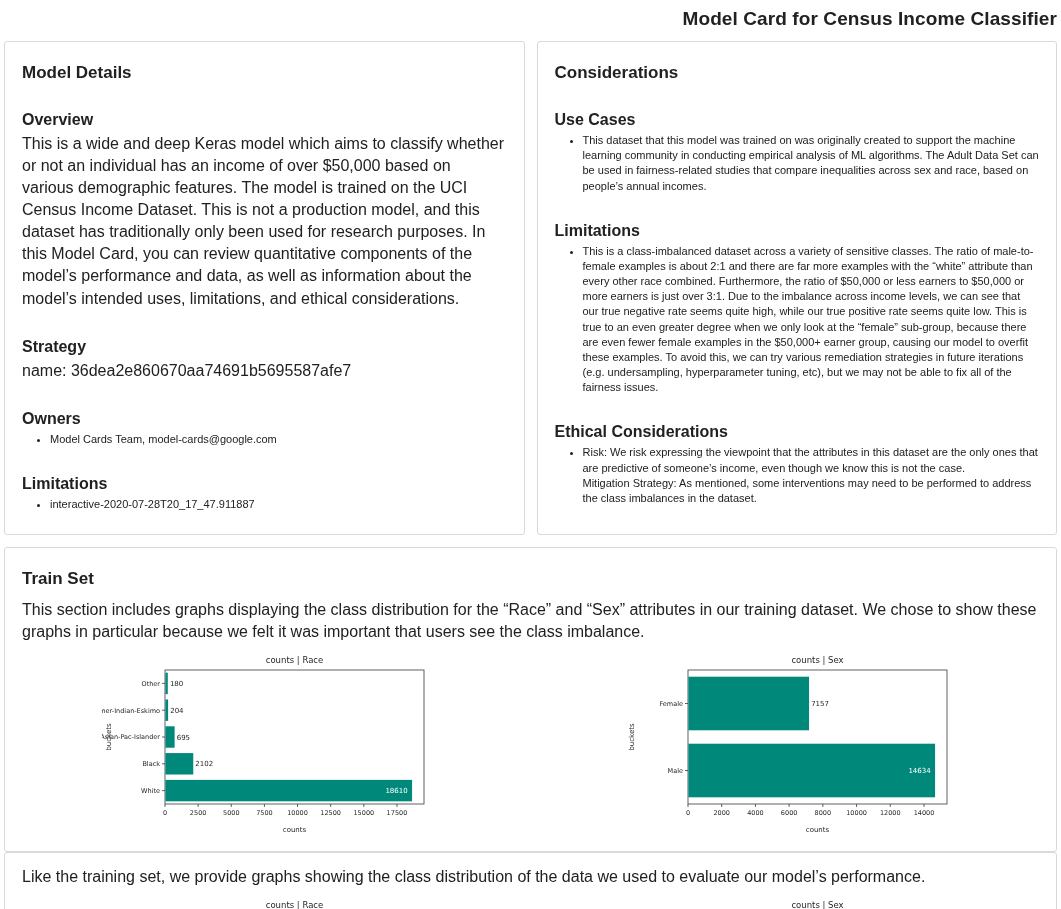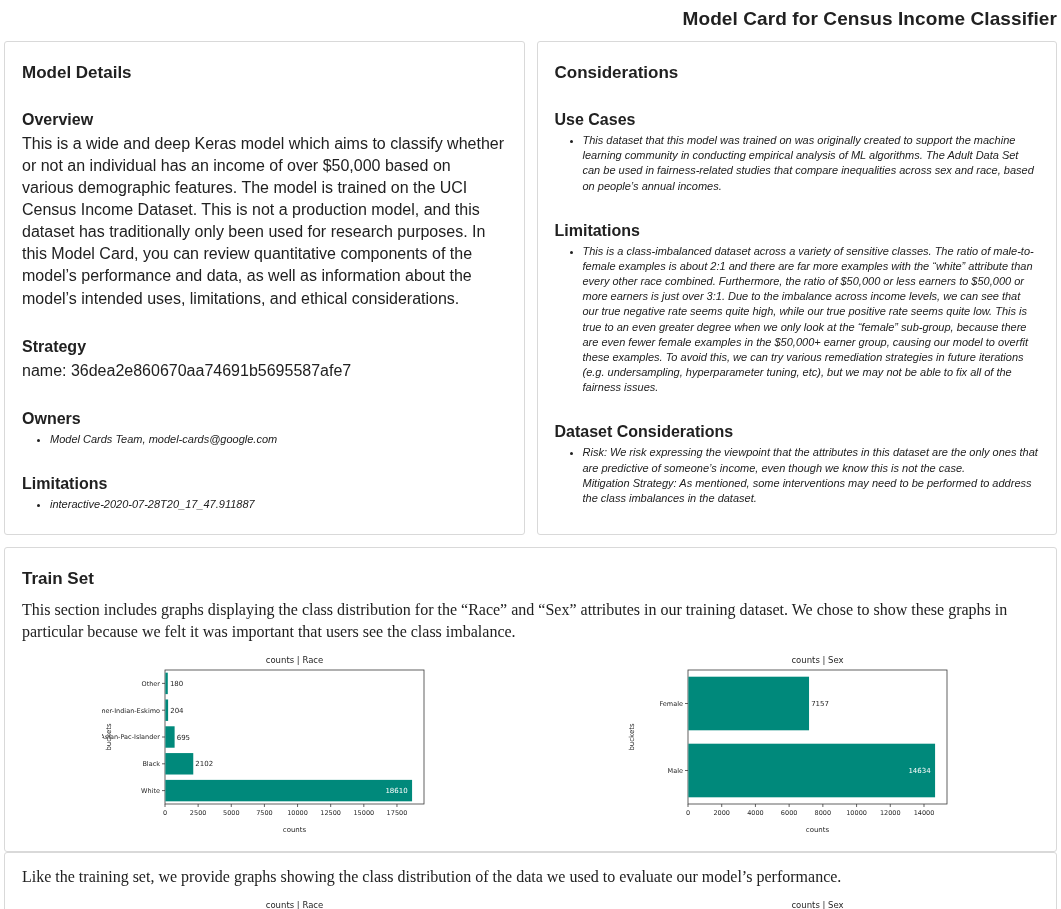--- a/index.html
+++ b/index.html
@@ -7,23 +7,23 @@
   body { font-family:"Liberation Sans", sans-serif; color:#212121; }
   .page { width:1061px; min-height:909px; padding:2px 4px 4px; margin:0 auto; }
   .page-title { text-align:right; font-size:19px; font-weight:bold; margin:6px 0 11px; letter-spacing:.1px; }
   .cards-row { display:flex; gap:12px; margin-bottom:12px; }
   .card { background:#fff; border:1px solid #d9d9d9; border-radius:3px; padding:13px 17px 14px; }
   .card.half { flex:1 1 0; min-height:318px; }
   .card.full { width:100%; }
   .card h2 { font-size:17px; font-weight:bold; margin:8px 0 10px; }
   .card h3 { font-size:16px; font-weight:bold; margin:28px 0 4px; }
   .card p { font-size:16px; line-height:1.38; margin:0 0 6px; }
-  .card ul { margin:3px 0 8px; padding-left:28px;font-style:italic; }
+  .card ul { margin:3px 0 8px; padding-left:28px; }
   .card li { font-size:11px; line-height:1.38; margin:0 0 3px; }
-  .section-desc { margin-bottom:4px;font-family:Liberation Serif, serif; }
+  .section-desc { margin-bottom:4px; }
   .charts-row { display:flex; margin-top:10px;gap:28px; }
   .chart-half { flex:1 1 0; display:flex; justify-content:center; }
   .chart-box svg { display:block; }
   .train-card { min-height:284px; }
   .eval-card { min-height:246px; }
 </style>
 </head>
 <body>
 
 <div class="page">
@@ -58,21 +58,21 @@
       <h3>Use Cases</h3>
       <ul>
         <li>This dataset that this model was trained on was originally created to support the machine learning community in conducting empirical analysis of ML algorithms. The Adult Data Set can be used in fairness-related studies that compare inequalities across sex and race, based on people’s annual incomes.</li>
       </ul>
 
       <h3>Limitations</h3>
       <ul>
         <li>This is a class-imbalanced dataset across a variety of sensitive classes. The ratio of male-to-female examples is about 2:1 and there are far more examples with the “white” attribute than every other race combined. Furthermore, the ratio of $50,000 or less earners to $50,000 or more earners is just over 3:1. Due to the imbalance across income levels, we can see that our true negative rate seems quite high, while our true positive rate seems quite low. This is true to an even greater degree when we only look at the “female” sub-group, because there are even fewer female examples in the $50,000+ earner group, causing our model to overfit these examples. To avoid this, we can try various remediation strategies in future iterations (e.g. undersampling, hyperparameter tuning, etc), but we may not be able to fix all of the fairness issues.</li>
       </ul>
 
-      <h3>Dataset Considerations</h3>
+      <h3>Ethical Considerations</h3>
       <ul>
         <li>
           <span>Risk: We risk expressing the viewpoint that the attributes in this dataset are the only ones that are predictive of someone’s income, even though we know this is not the case.</span><br>
           <span>Mitigation Strategy: As mentioned, some interventions may need to be performed to address the class imbalances in the dataset.</span>
         </li>
       </ul>
     </section>
 
   </div>
 

